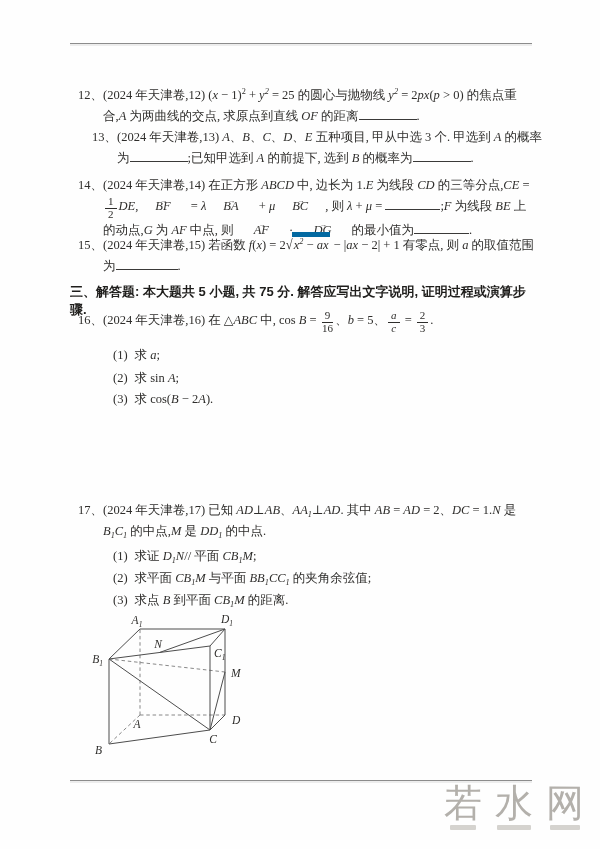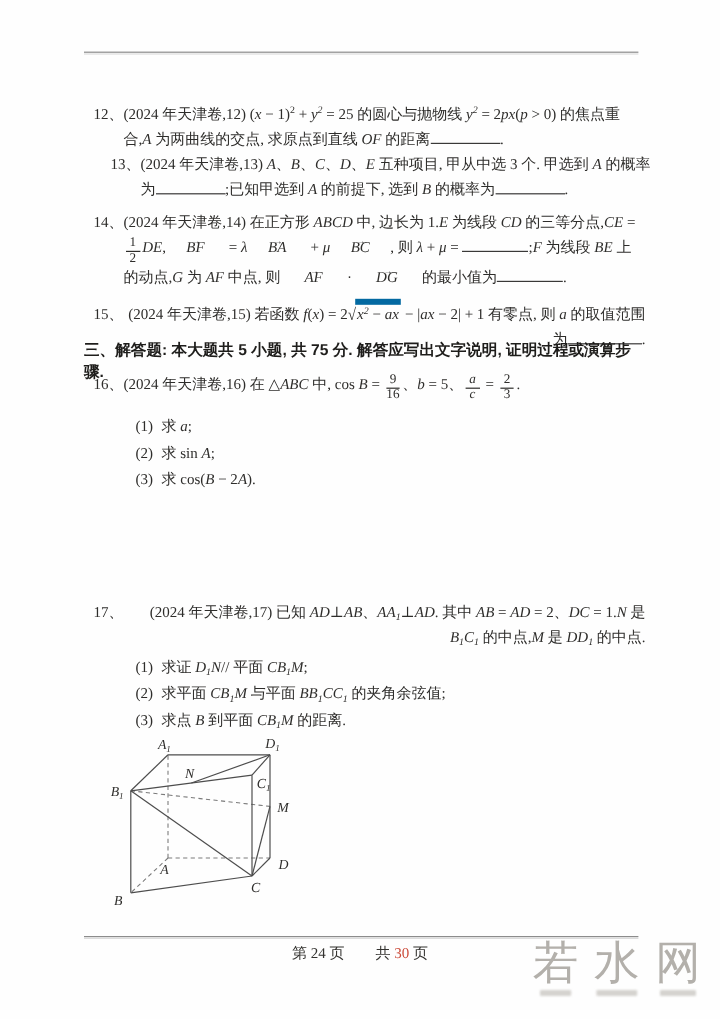--- a/index.html
+++ b/index.html
@@ -71,42 +71,42 @@
         <span class="q-text"><span class="rm">(2024 年天津卷,12) (</span><span class="mi">x</span><span class="rm"> − 1)<sup>2</sup></span><span class="rm"> + </span><span class="mi">y<sup>2</sup></span><span class="rm"> = 25 的圆心与抛物线 </span><span class="mi">y<sup>2</sup></span><span class="rm"> = 2</span><span class="mi">px</span><span class="rm">(</span><span class="mi">p</span><span class="rm"> &gt; 0) 的焦点重合,</span><span class="mi">A</span><span class="rm"> 为两曲线的交点, 求原点到直线 </span><span class="mi">OF</span><span class="rm"> 的距离</span><span class="blank" style="width: 58px;"></span><span class="rm">.</span></span>
       </div>
       <div class="q-item" style="top: 127px; margin-left: 14px;">
         <span class="q-num">13、</span>
         <span class="q-text"><span class="rm">(2024 年天津卷,13) </span><span class="mi">A</span><span class="rm">、</span><span class="mi">B</span><span class="rm">、</span><span class="mi">C</span><span class="rm">、</span><span class="mi">D</span><span class="rm">、</span><span class="mi">E</span><span class="rm"> 五种项目, 甲从中选 3 个. 甲选到 </span><span class="mi">A</span><span class="rm"> 的概率为</span><span class="blank" style="width: 58px;"></span><span class="rm">;</span><span class="rm">已知甲选到 </span><span class="mi">A</span><span class="rm"> 的前提下, 选到 </span><span class="mi">B</span><span class="rm"> 的概率为</span><span class="blank" style="width: 58px;"></span><span class="rm">.</span></span>
       </div>
       <div class="q-item" style="top: 175px;">
         <span class="q-num">14、</span>
         <span class="q-text"><span class="rm">(2024 年天津卷,14) 在正方形 </span><span class="mi">ABCD</span><span class="rm"> 中, 边长为 1.</span><span class="mi">E</span><span class="rm"> 为线段 </span><span class="mi">CD</span><span class="rm"> 的三等分点,</span><span class="mi">CE</span><span class="rm"> = </span><span class="frac"><span class="fn">1</span><span class="fd">2</span></span><span class="mi">DE</span><span class="rm">,</span><span class="vec">BF</span><span class="rm"> = </span><span class="mi">λ</span><span class="vec">BA</span><span class="rm"> + </span><span class="mi">μ</span><span class="vec">BC</span><span class="rm">, 则 </span><span class="mi">λ</span><span class="rm"> + </span><span class="mi">μ</span><span class="rm"> = </span><span class="blank" style="width: 55px;"></span><span class="rm">;</span><span class="mi">F</span><span class="rm"> 为线段 </span><span class="mi">BE</span><span class="rm"> 上的动点,</span><span class="mi">G</span><span class="rm"> 为 </span><span class="mi">AF</span><span class="rm"> 中点, 则 </span><span class="vec">AF</span><span class="rm"> · </span><span class="vec">DG</span><span class="rm"> 的最小值为</span><span class="blank" style="width: 55px;"></span><span class="rm">.</span></span>
       </div>
-      <div class="q-item" style="top: 252px; text-align: right;">
+      <div class="q-item" style="top: 235px;">
         <span class="q-num">15、</span>
         <span class="q-text"><span class="rm">(2024 年天津卷,15) 若函数 </span><span class="mi">f</span><span class="rm">(</span><span class="mi">x</span><span class="rm">) = 2</span><span class="sqrtwrap"><span class="sqrt-sign">√</span><span class="sqrt-body"><span class="mi">x<sup>2</sup></span><span class="rm"> − </span><span class="mi">ax</span></span></span><span class="rm"> − |</span><span class="mi">ax</span><span class="rm"> − 2| + 1 有零点, 则 </span><span class="mi">a</span><span class="rm"> 的取值范围为</span><span class="blank" style="width: 62px;"></span><span class="rm">.</span></span>
       </div>
       <div class="section-header" style="top: 283px;">三、解答题: 本大题共 5 小题, 共 75 分. 解答应写出文字说明, 证明过程或演算步骤.</div>
       <div class="q-item" style="top: 310px;">
         <span class="q-num">16、</span>
         <span class="q-text"><span class="rm">(2024 年天津卷,16) 在 △</span><span class="mi">ABC</span><span class="rm"> 中, cos </span><span class="mi">B</span><span class="rm"> = </span><span class="frac"><span class="fn">9</span><span class="fd">16</span></span><span class="rm">、</span><span class="mi">b</span><span class="rm"> = 5、</span><span class="frac"><span class="fn mi">a</span><span class="fd mi">c</span></span><span class="rm"> = </span><span class="frac"><span class="fn">2</span><span class="fd">3</span></span><span class="rm">.</span></span>
       </div>
       <div class="sub-item" style="top: 345px; left: 113px;">
         <span class="sub-num">(1)</span>
         <span class="q-text"><span class="rm">求 </span><span class="mi">a</span><span class="rm">;</span></span>
       </div>
       <div class="sub-item" style="top: 368px; left: 113px;">
         <span class="sub-num">(2)</span>
         <span class="q-text"><span class="rm">求 sin </span><span class="mi">A</span><span class="rm">;</span></span>
       </div>
       <div class="sub-item" style="top: 389px; left: 113px;">
         <span class="sub-num">(3)</span>
         <span class="q-text"><span class="rm">求 cos(</span><span class="mi">B</span><span class="rm"> − 2</span><span class="mi">A</span><span class="rm">).</span></span>
       </div>
-      <div class="q-item" style="top: 500px; text-align: right;">
+      <div class="q-item" style="top: 500px;">
         <span class="q-num">17、</span>
         <span class="q-text"><span class="rm">(2024 年天津卷,17) 已知 </span><span class="mi">AD</span><span class="rm">⊥</span><span class="mi">AB</span><span class="rm">、</span><span class="mi">AA<sub>1</sub></span><span class="rm">⊥</span><span class="mi">AD</span><span class="rm">. 其中 </span><span class="mi">AB</span><span class="rm"> = </span><span class="mi">AD</span><span class="rm"> = 2、</span><span class="mi">DC</span><span class="rm"> = 1.</span><span class="mi">N</span><span class="rm"> 是 </span><span class="mi">B<sub>1</sub></span><span class="mi">C<sub>1</sub></span><span class="rm"> 的中点,</span><span class="mi">M</span><span class="rm"> 是 </span><span class="mi">DD<sub>1</sub></span><span class="rm"> 的中点.</span></span>
       </div>
       <div class="sub-item" style="top: 546px; left: 113px;">
         <span class="sub-num">(1)</span>
         <span class="q-text"><span class="rm">求证 </span><span class="mi">D<sub>1</sub></span><span class="mi">N</span><span class="rm">// 平面 </span><span class="mi">CB<sub>1</sub></span><span class="mi">M</span><span class="rm">;</span></span>
       </div>
       <div class="sub-item" style="top: 568px; left: 113px;">
         <span class="sub-num">(2)</span>
         <span class="q-text"><span class="rm">求平面 </span><span class="mi">CB<sub>1</sub></span><span class="mi">M</span><span class="rm"> 与平面 </span><span class="mi">BB<sub>1</sub></span><span class="mi">CC<sub>1</sub></span><span class="rm"> 的夹角余弦值;</span></span>
@@ -140,23 +140,20 @@
         <text x="15" y="51" text-anchor="end">B<tspan font-size="7.5" dy="2.5">1</tspan></text>
         <text x="126" y="45" text-anchor="start">C<tspan font-size="7.5" dy="2.5">1</tspan></text>
         <text x="143" y="65" text-anchor="start">M</text>
         <text x="49" y="116" text-anchor="middle">A</text>
         <text x="144" y="112" text-anchor="start">D</text>
         <text x="14" y="142" text-anchor="end">B</text>
         <text x="125" y="131" text-anchor="middle">C</text>
       </svg></div>
 
   <div class="rule rule-bottom"></div>
-  <div class="footer">
-    <span>第 24 页</span><span class="fspace"></span><span><span>共 </span><span class="red">30</span><span> 页</span></span>
-  </div>
 
   <div class="wm">
     <div class="wm-col">
       <span class="wm-char">若</span>
       <span class="wm-sub"></span>
     </div>
     <div class="wm-col">
       <span class="wm-char">水</span>
       <span class="wm-sub"></span>
     </div>

